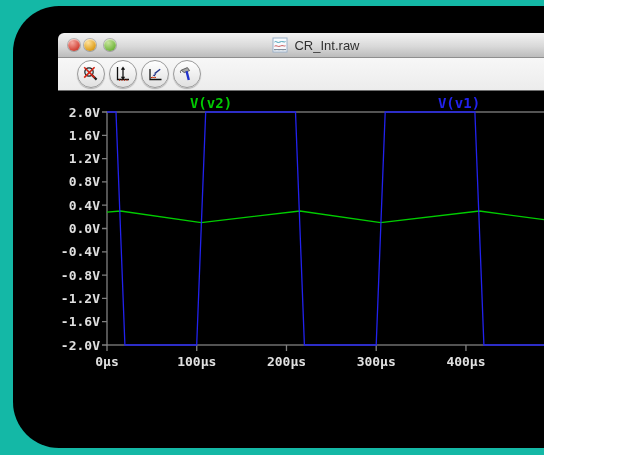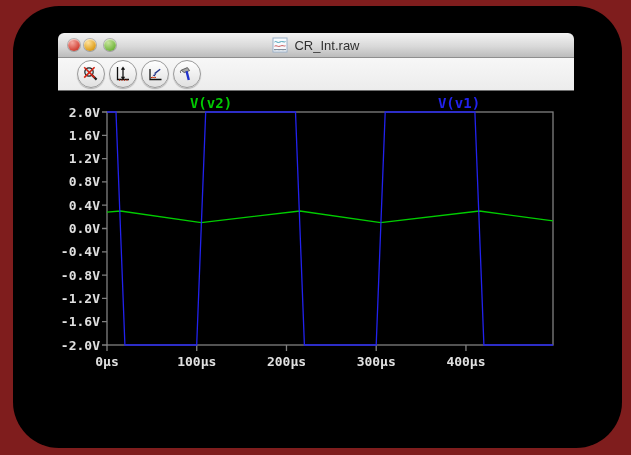--- a/index.html
+++ b/index.html
@@ -1,16 +1,16 @@
 <!DOCTYPE html>
 <html><head>
 <meta charset="utf-8">
 <style>
   html,body{margin:0;padding:0;background:#ffffff;}
-  #canvas{position:relative;width:631px;height:455px;background:#7f1d1d;overflow:hidden;
+  #canvas{position:relative;width:544px;height:455px;background:#14b8a6;overflow:hidden;
           font-family:"Liberation Sans",sans-serif;}
   .shadow-blob{position:absolute;left:13px;top:6px;width:609px;height:442px;
                background:#000000;border-radius:46px;}
   .window{position:absolute;left:58px;top:33px;width:516px;height:392px;
           border-radius:6px;overflow:hidden;background:#000000;}
   
   .titlebar{position:relative;height:24px;
             background:linear-gradient(#f3f3f3,#d9d9d9 55%,#bcbcbc);
             border-bottom:1px solid #8e8e8e;
             display:flex;align-items:center;justify-content:center;}

